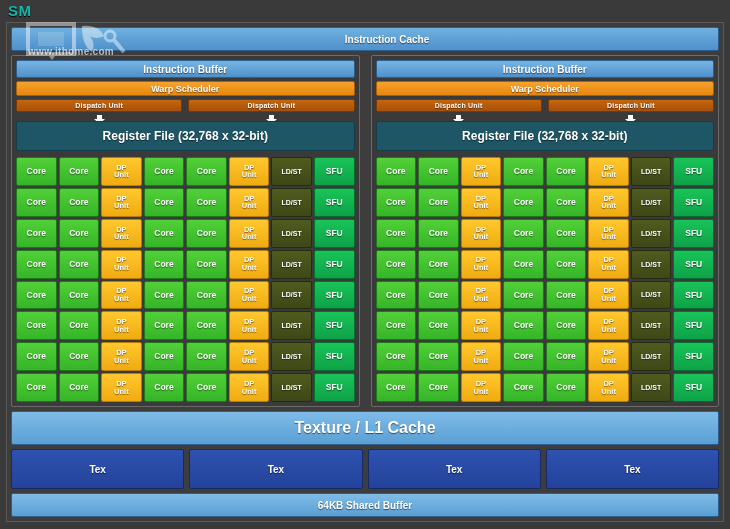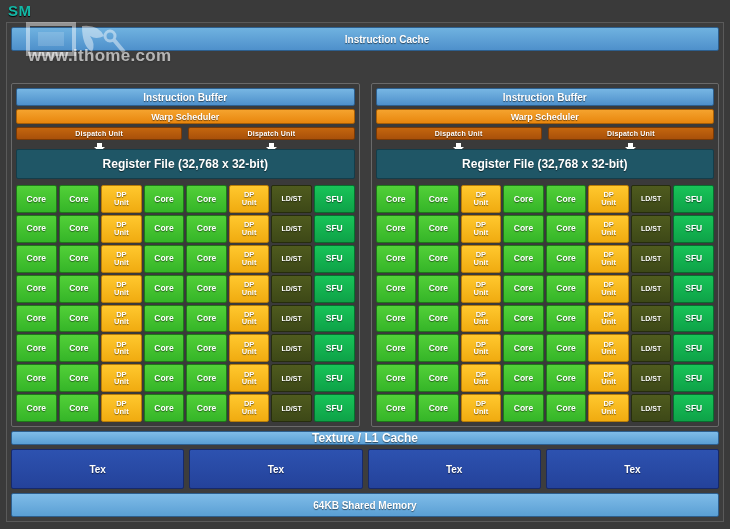--- a/index.html
+++ b/index.html
@@ -57,21 +57,20 @@
     border: 1px solid #2d5f8e;
     font-size: 10px;
     padding-left: 44px;
   }
 
   .partitions {
     flex: 1;
     display: flex;
     gap: 11px;
     min-height: 0;
-    margin-top: 28px;
   }
 
   .partition {
     flex: 1;
     background: #3a3a3a;
     border: 1px solid #6a6a6a;
     border-radius: 2px;
     padding: 4px;
     display: flex;
     flex-direction: column;
@@ -169,24 +168,24 @@
     font-size: 7px;
   }
   .unit.sfu {
     background: linear-gradient(#18c458, #0ea248);
     border: 1px solid #06702f;
     font-size: 8.5px;
   }
   .unit .l2 { display: block; }
 
   .tex-l1 {
-    height: 14px;
+    height: 34px;
     background: linear-gradient(#7fbce8, #5a9fd4);
     border: 1px solid #2d5f8e;
-    font-size: 12px;
+    font-size: 16px;
   }
 
   .tex-row {
     height: 40px;
     display: flex;
     gap: 5px;
   }
   .tex-block {
     flex: 1;
     background: linear-gradient(#2d52b0, #24429a);
@@ -210,21 +209,21 @@
     height: 58px;
     z-index: 25;
     pointer-events: none;
     opacity: 0.45;
   }
   .wm-text {
     position: absolute;
     left: 28px;
     top: 46px;
     color: #ffffff;
-    font-size: 17px;
+    font-size: 10px;
     font-weight: bold;
     letter-spacing: 0.3px;
     text-shadow: 0 1px 2px rgba(0,0,0,0.4);
     z-index: 26;
     pointer-events: none;
     opacity: 0.62;
     text-align: center;
   }
 </style>
 </head>
@@ -514,21 +513,21 @@
 
   <div class="bar tex-l1">Texture / L1 Cache</div>
 
   <div class="tex-row">
     <div class="bar tex-block">Tex</div>
     <div class="bar tex-block">Tex</div>
     <div class="bar tex-block">Tex</div>
     <div class="bar tex-block">Tex</div>
   </div>
 
-  <div class="bar shared-mem">64KB Shared Memory</div>
+  <div class="bar shared-mem">64KB Shared Buffer</div>
 
 </div>
 
 <svg class="watermark" viewBox="0 0 150 58">
   <rect x="2" y="2" width="46" height="30" fill="none" stroke="#ffffff" stroke-width="4"></rect>
   <rect x="12" y="10" width="26" height="14" fill="#ffffff" opacity="0.35"></rect>
   <path d="M20 30 L26 38 L32 30 Z" fill="#ffffff"></path>
   <path d="M56 4 q16 -2 22 10 q-8 4 -14 0 q6 8 2 16 q-10 -6 -10 -26 Z" fill="#ffffff"></path>
   <circle cx="84" cy="14" r="5" fill="none" stroke="#ffffff" stroke-width="3"></circle>
   <path d="M88 18 L98 30" stroke="#ffffff" stroke-width="4" fill="none"></path>

